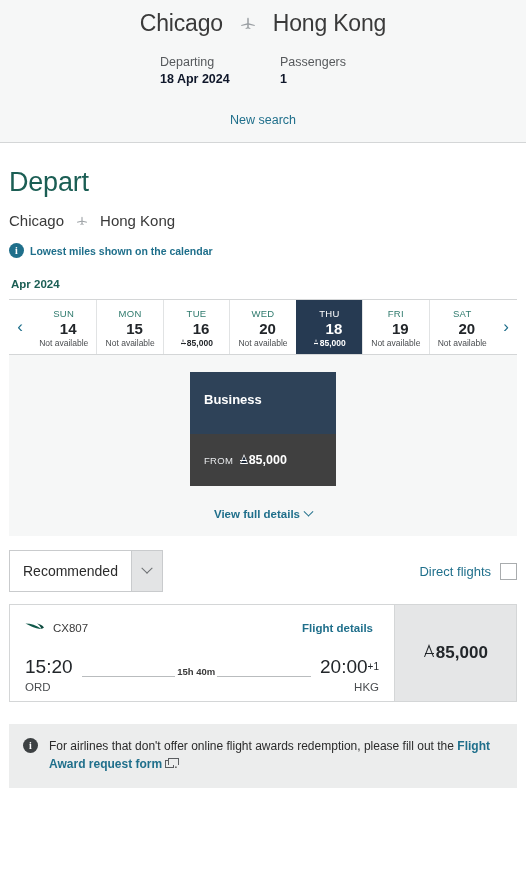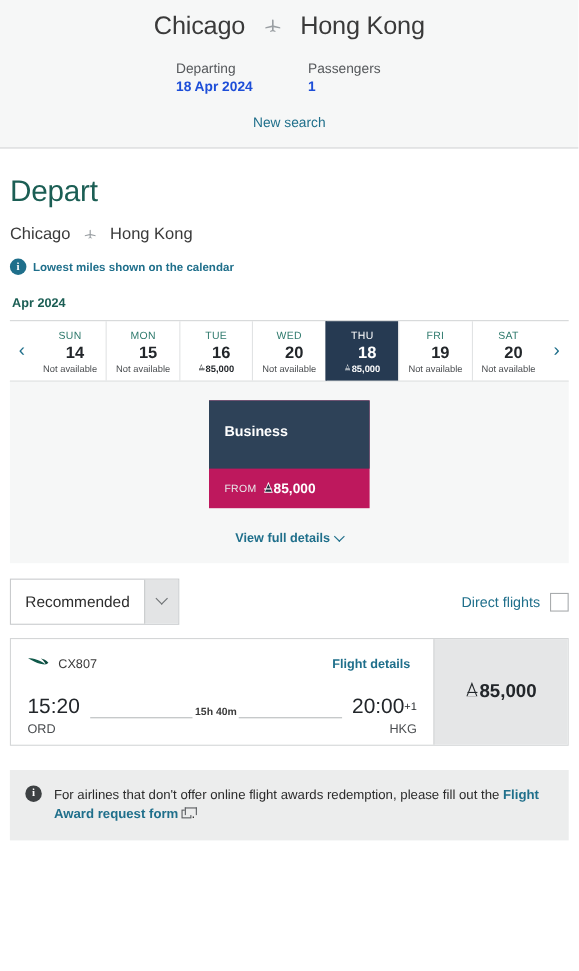--- a/index.html
+++ b/index.html
@@ -46,25 +46,25 @@
   }
   .meta-block { min-width: 96px; }
   .meta-label {
     font-size: 12.5px;
     color: #56595c;
     margin-bottom: 3px;
   }
   .meta-value {
     font-size: 12.5px;
     font-weight: bold;
-    color: #1d4ed8;
+    color: #0f172a;
   }
   .new-search-wrap {
     text-align: center;
-    margin-top: 16px;
+    margin-top: 24px;
   }
   .new-search {
     font-size: 12.5px;
     color: #1f6f8b;
     text-decoration: none;
     cursor: pointer;
   }
 
   
   .depart-section { padding: 24px 9px 0; }
@@ -213,35 +213,35 @@
 
   
   .cabin-panel {
     background: #f6f7f7;
     margin: 0 9px;
     padding: 17px 0 14px;
   }
   .cabin-card {
     width: 146px;
     margin: 0 auto;
-    background: #be185d;
+    background: #404040;
     cursor: pointer;
   }
   .cabin-card-top {
     background: #2e4258;
     height: 62px;
     padding: 20px 14px 0;
   }
   .cabin-card-name {
     font-size: 13px;
     font-weight: bold;
     color: #ffffff;
   }
   .cabin-card-bottom {
-    height: 36px;
+    height: 52px;
     display: flex;
     align-items: center;
     padding: 0 14px;
     gap: 6px;
   }
   .cabin-from {
     font-size: 9.5px;
     color: #e8eaec;
     letter-spacing: 0.3px;
   }

